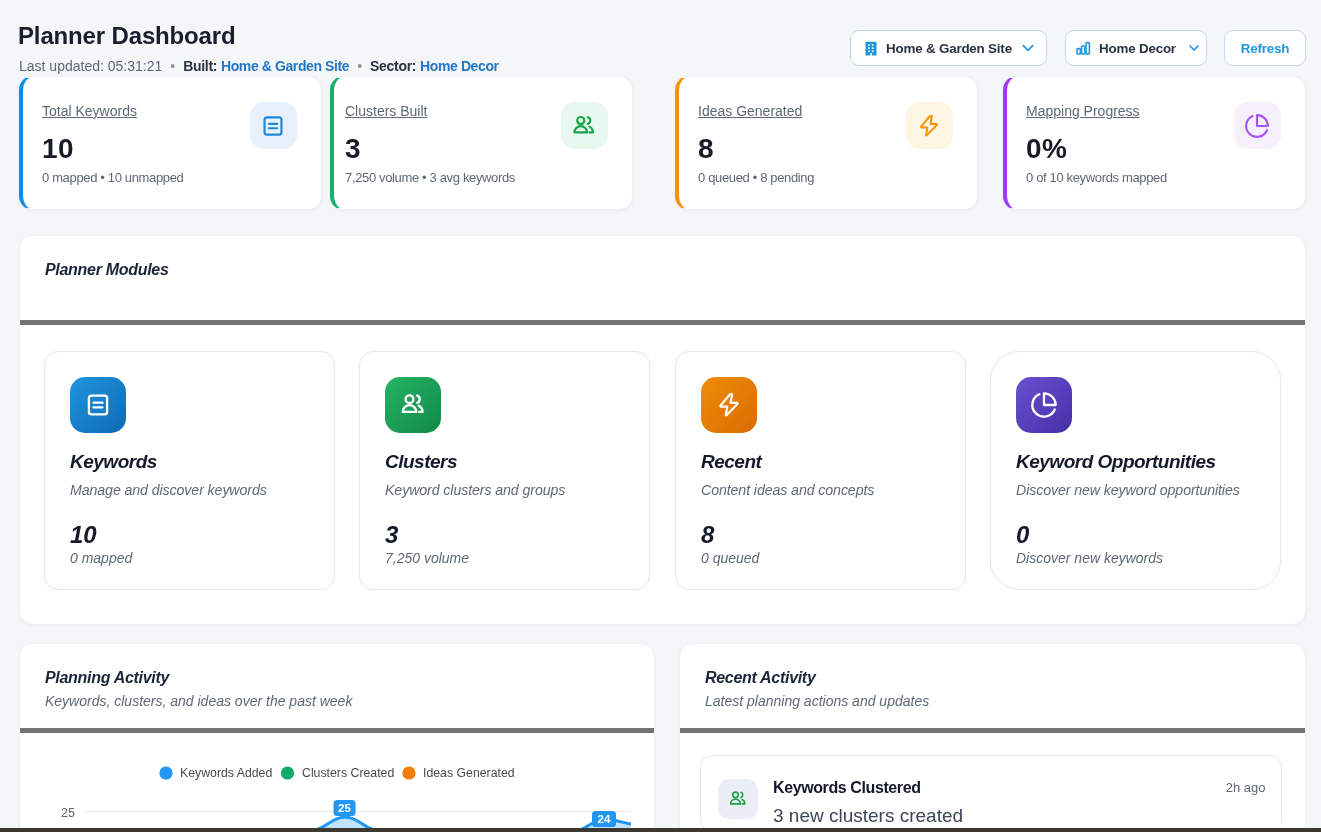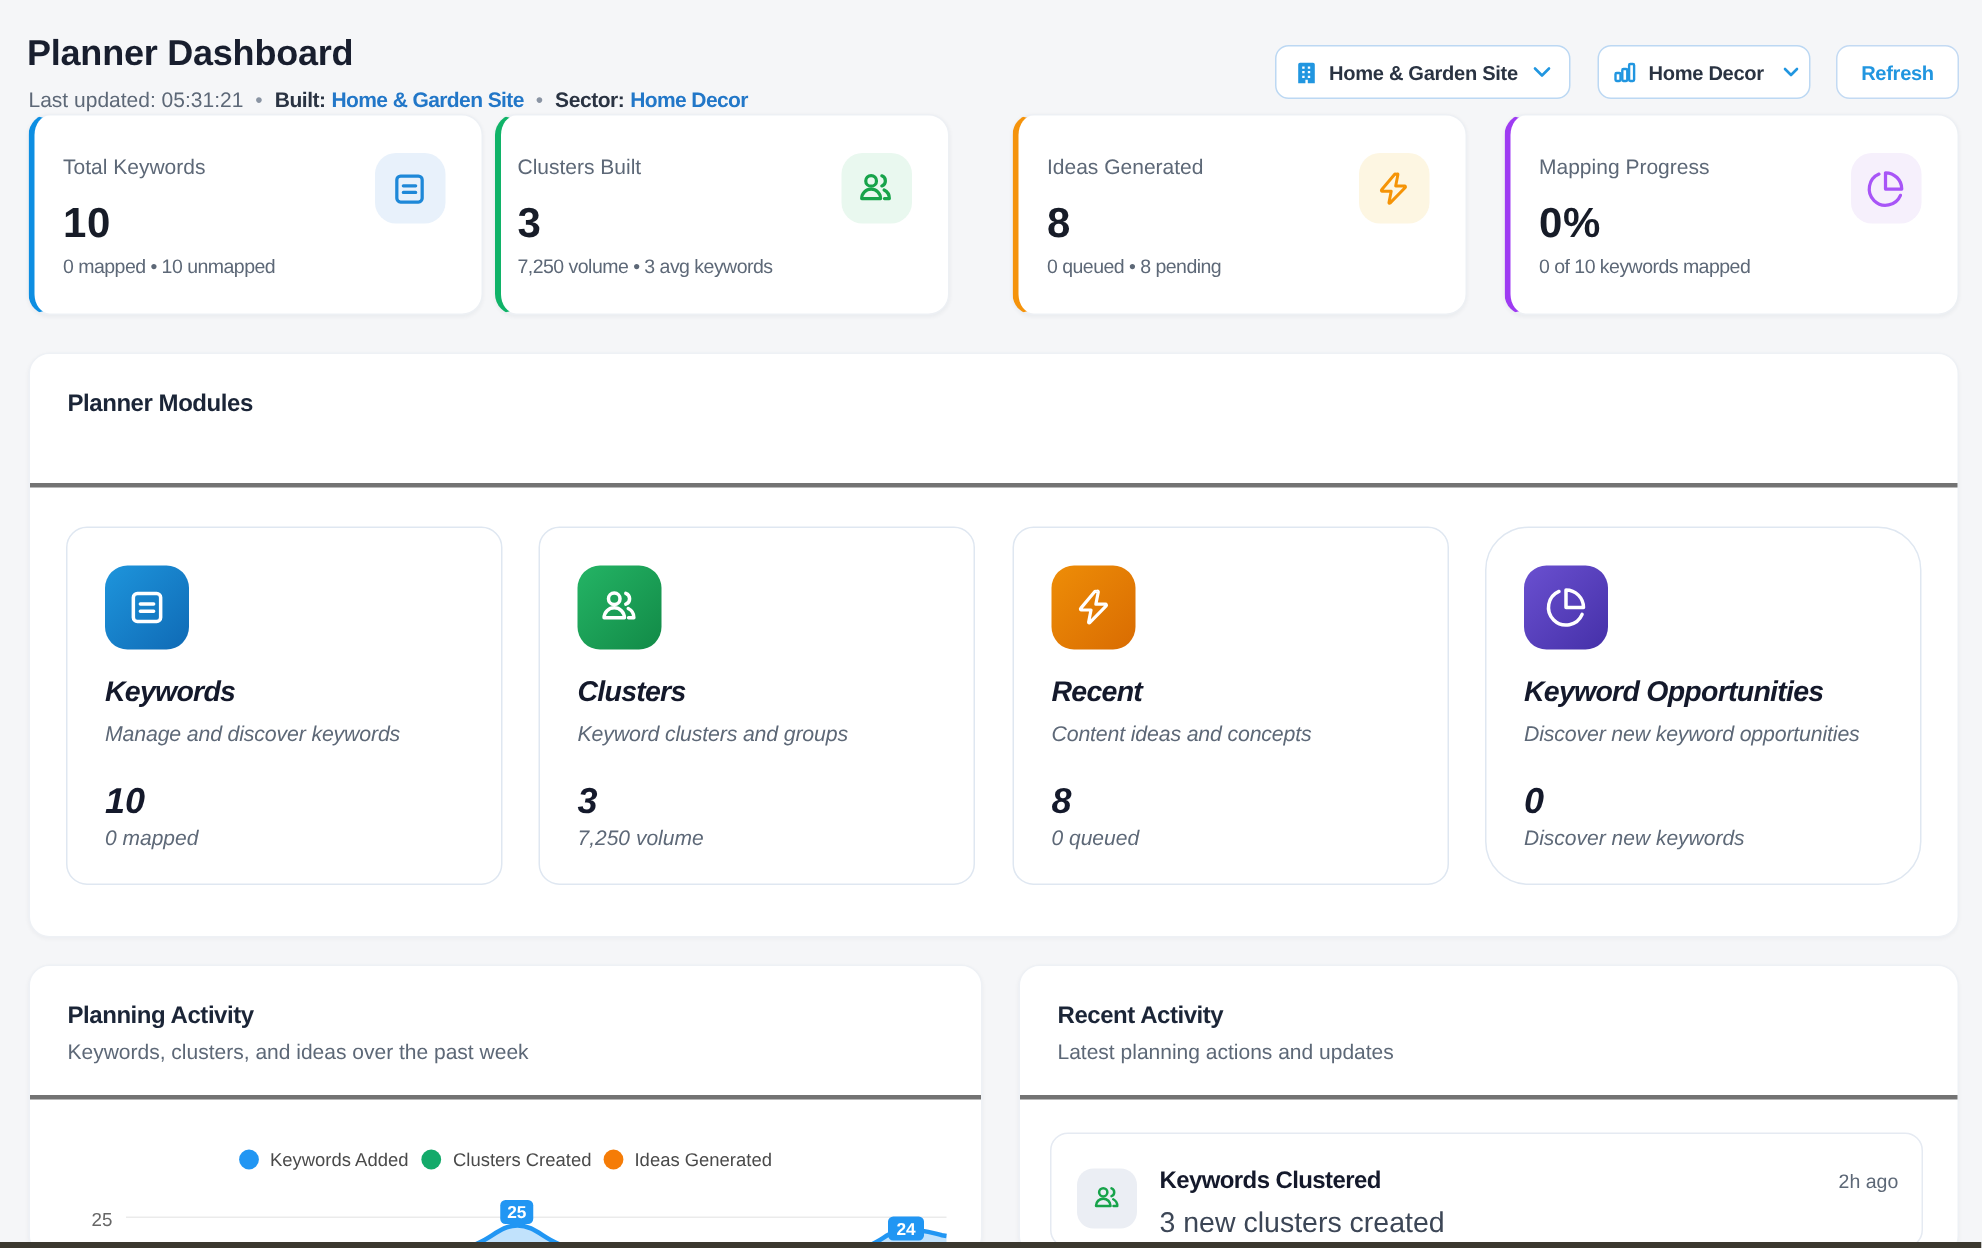--- a/index.html
+++ b/index.html
@@ -13,28 +13,28 @@
 .meta b { color:#2a3342; letter-spacing:-0.3px; }
 .meta a { color:#2277c8; text-decoration:none; font-weight:bold; letter-spacing:-0.4px; }
 .meta .dot { color:#8a94a3; margin:0 8px; }
 
 .btn { position:absolute; top:30px; height:36px; background:#fff; border:1px solid #bcd8f3; border-radius:9px; display:flex; align-items:center; font-size:13.4px; font-weight:bold; color:#2a3342; letter-spacing:-0.2px; }
 .btn svg { flex:0 0 auto; }
 .btn span { white-space:nowrap; }
 
 
 .stat { position:absolute; top:75.5px; width:303px; height:134px; background:#fff; border-radius:14px; border:1px solid #edf0f4; border-left:4px solid #000; box-shadow:0 1px 3px rgba(20,30,60,.05); padding:0 24.5px 0 19px; }
-.stat .t { font-size:14px; color:#5d6877; margin-top:26.5px; }
+.stat .t { font-size:14px; color:#5d6877; margin-top:26.5px;text-decoration:underline; }
 .stat .n { font-size:28px; font-weight:bold; color:#171c28; margin-top:14px; letter-spacing:0.5px; }
 .stat .s { font-size:13px; color:#5d6877; margin-top:5px; letter-spacing:-0.35px; }
 .stat .ic { position:absolute; right:24.5px; top:25.5px; width:47px; height:47px; border-radius:14px; display:flex; align-items:center; justify-content:center; }
 
 
 .bigcard { position:absolute; background:#fff; border-radius:14px; border:1px solid #eef1f5; box-shadow:0 1px 3px rgba(20,30,60,.04); }
-.cardhead { padding:25px 25px 0 25px; border-bottom:3px solid #737373; height:89px; }
+.cardhead { padding:25px 25px 0 25px; border-bottom:5px solid #737373; height:89px;font-style:italic; }
 .cardhead .ti { font-size:16px; font-weight:bold; color:#1b2537; letter-spacing:-0.3px; }
 .cardhead .su { font-size:14px; color:#5d6877; margin-top:6px; }
 
 .mod { position:absolute; width:291px; height:239px; border:1px solid #dfe7f1; border-radius:14px; padding:25px; background:#fff;font-style:italic; }
 .mod .icon { width:56px; height:56px; border-radius:15px; display:flex; align-items:center; justify-content:center; }
 .mod .mt { font-size:19px; font-weight:bold; color:#14192b; margin-top:18px; letter-spacing:-0.5px; }
 .mod .md { font-size:14.2px; color:#5d6877; margin-top:9px; letter-spacing:-0.1px; }
 .mod .mn { font-size:24px; font-weight:bold; color:#14192b; margin-top:23px; }
 .mod .ml { font-size:14px; color:#5d6877; margin-top:1px; letter-spacing:0px; }
 

